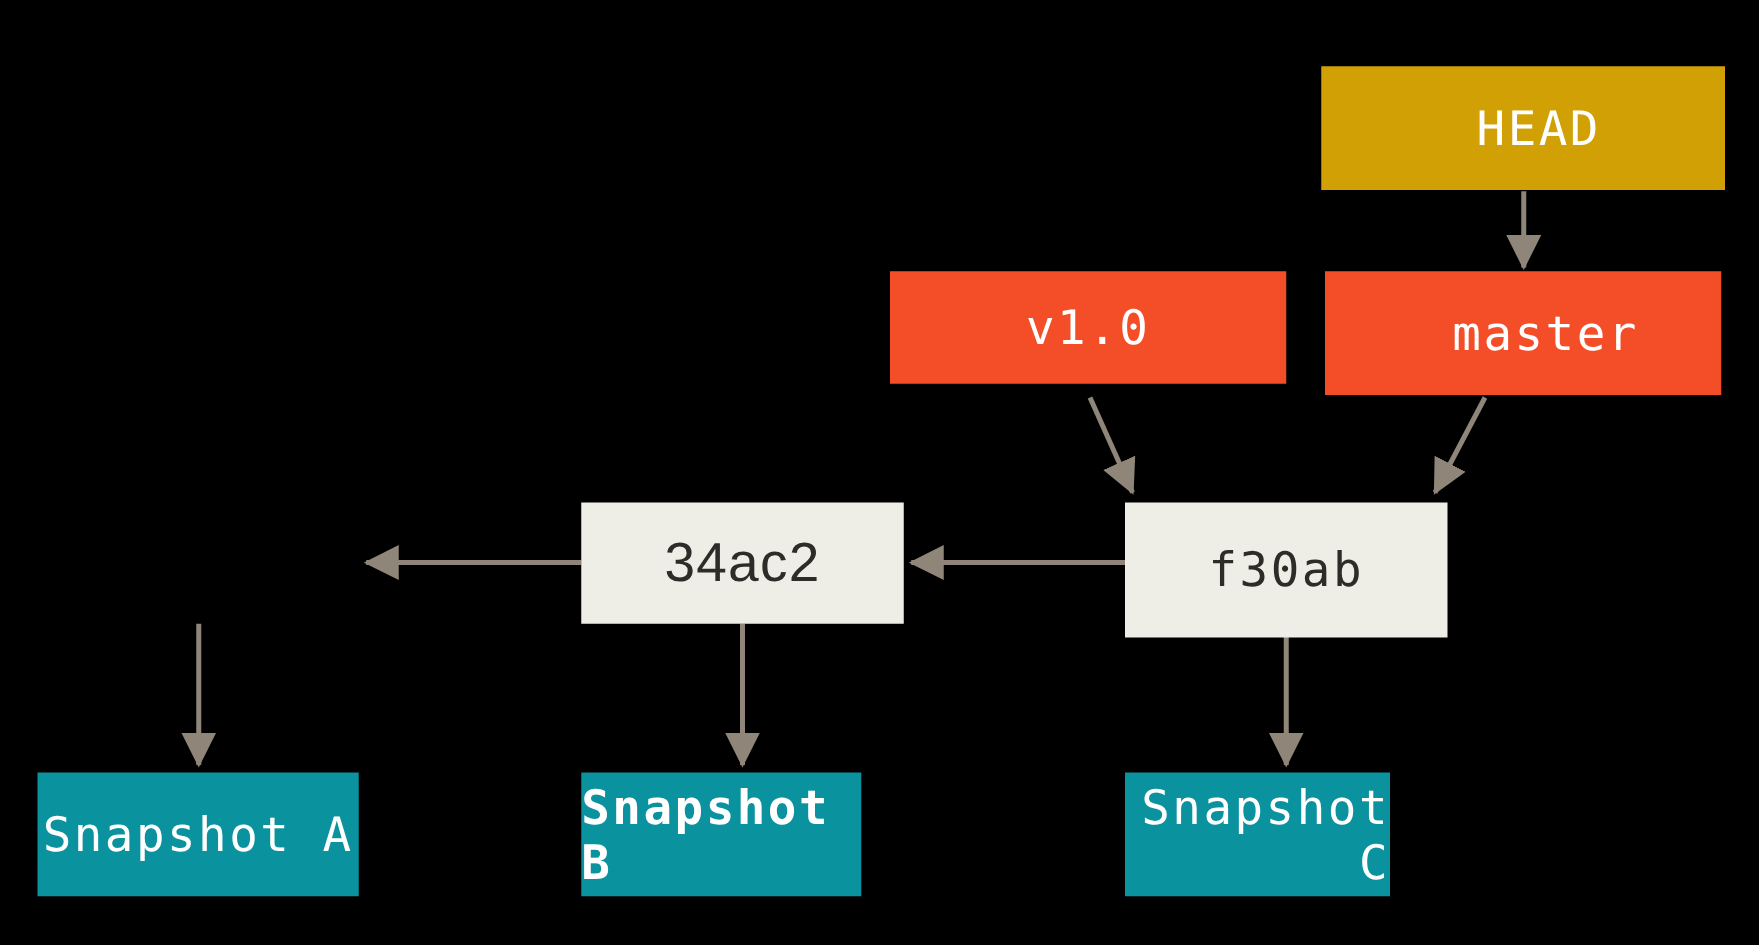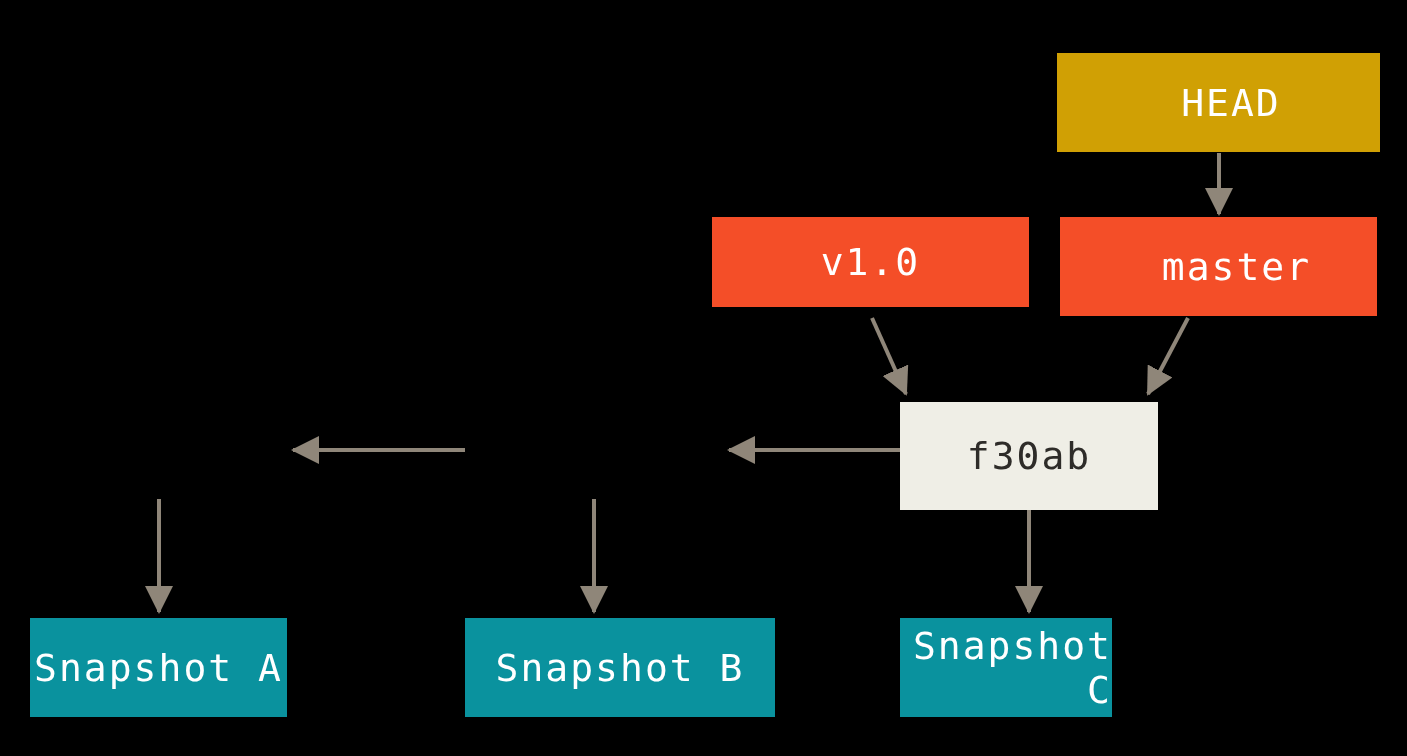--- a/index.html
+++ b/index.html
@@ -27,21 +27,21 @@
   }
   .head-box     { left:1057px; top:53px;  width:323px; height:99px; background: var(--head, #D0A004); padding-left: 25px; }
   .tag-box      { left:680px;  top:217px; width:317px; height:90px; background: var(--branch, #F44E28); margin-left: 32px; }
   .branch-box   { left:1060px; top:217px; width:317px; height:99px; background: var(--branch, #F44E28); padding-left: 36px; }
   .commit-box   { background: var(--commit, #EFEEE6); color: var(--commit-text, #2E2C29); }
   .commit-a     { left:30px;  top:402px; width:257px; height:97px; font-family: "Liberation Sans", sans-serif; font-size:44px; letter-spacing:1px; }
   .commit-b     { left:465px; top:402px; width:258px; height:97px; font-family: "Liberation Sans", sans-serif; font-size:44px; letter-spacing:1px; }
   .commit-c     { left:900px; top:402px; width:258px; height:108px; }
   .snapshot-box { background: var(--snapshot, #0A929E); }
   .snap-a       { left:30px;  top:618px; width:257px; height:99px;align-items:center; }
-  .snap-b       { left:465px; top:618px; width:310px; height:99px; }
+  .snap-b       { left:465px; top:618px; width:224px; height:99px;font-weight:bold; }
   .snap-c       { left:900px; top:618px; width:212px; height:99px;text-align:right; }
   .arrow-layer {
     position: absolute;
     left: 0; top: 0;
     width: 1407px;
     height: 756px;
     pointer-events: none;
   }
   .arrow {
     stroke: var(--arrow, #8F8679);
@@ -80,20 +80,23 @@
 
   <div class="node tag-box">
     <span>v1.0</span>
   </div>
 
   <div class="node branch-box">
     <span>master</span>
   </div>
 
 
+  <div class="node commit-box commit-b">
+    <span>34ac2</span>
+  </div>
 
   <div class="node commit-box commit-c">
     <span>f30ab</span>
   </div>
 
   <div class="node snapshot-box snap-a">
     <span>Snapshot A</span>
   </div>
 
   <div class="node snapshot-box snap-b">

